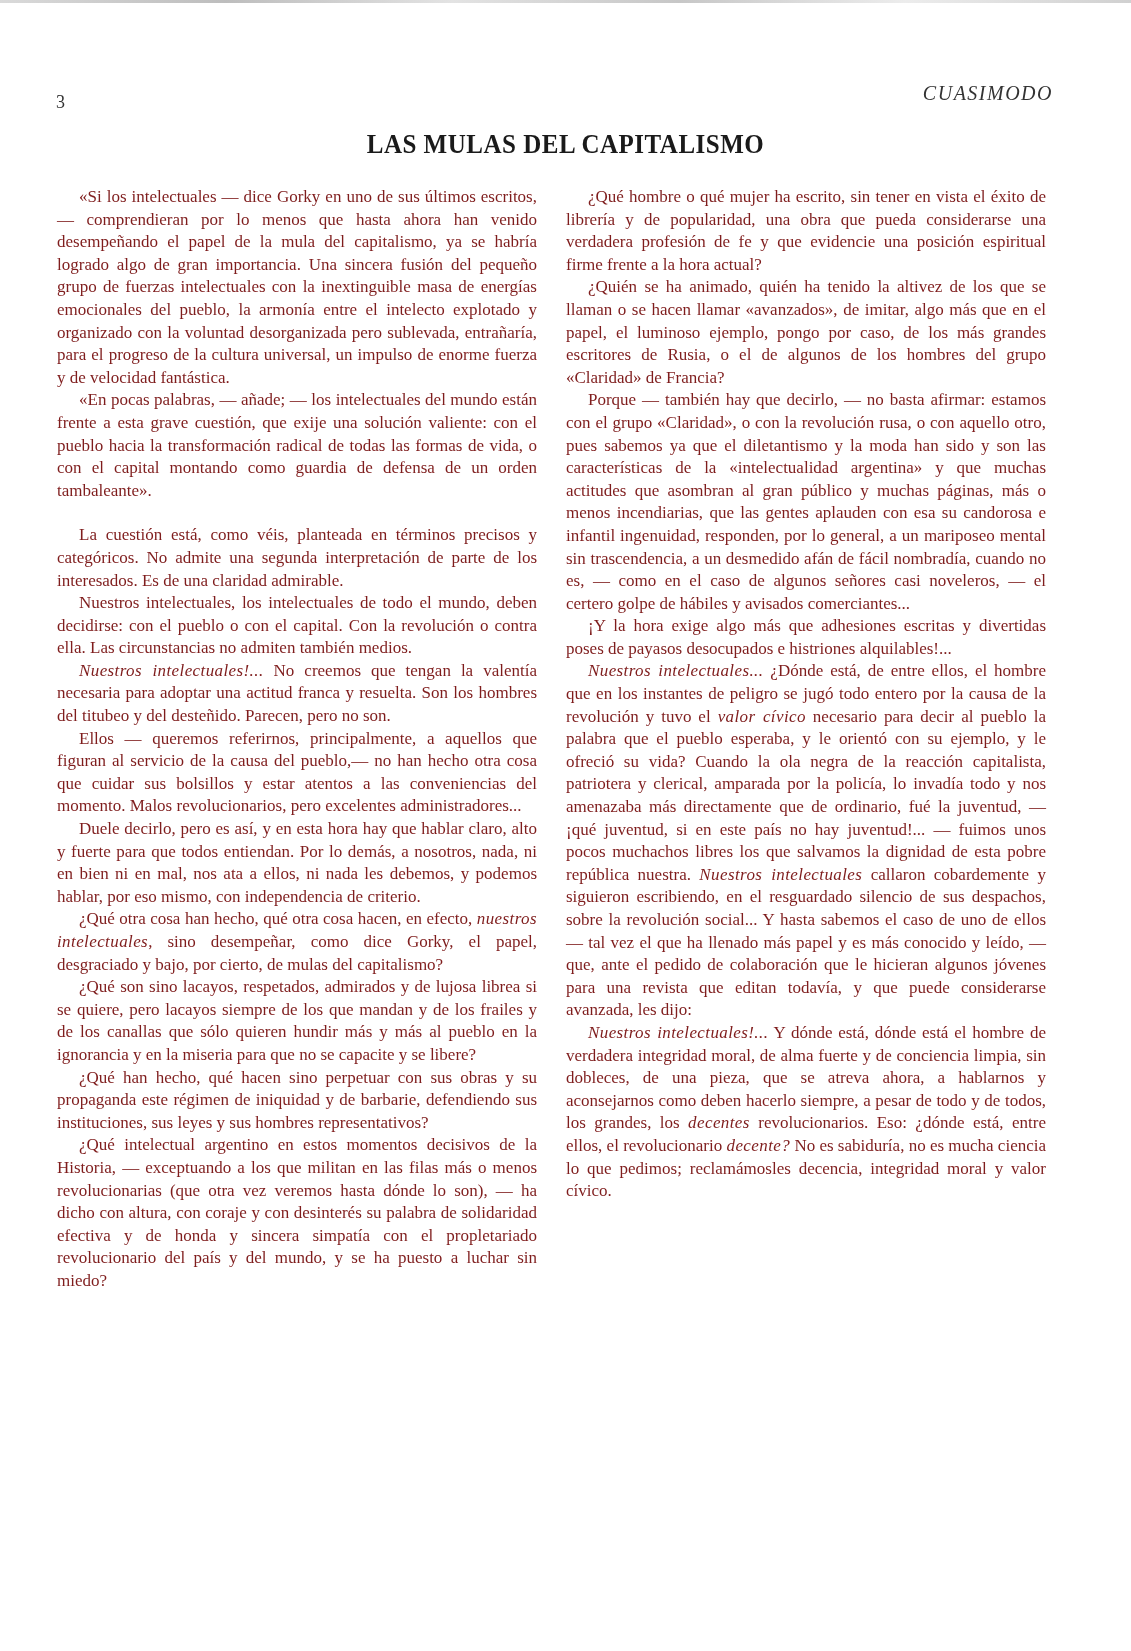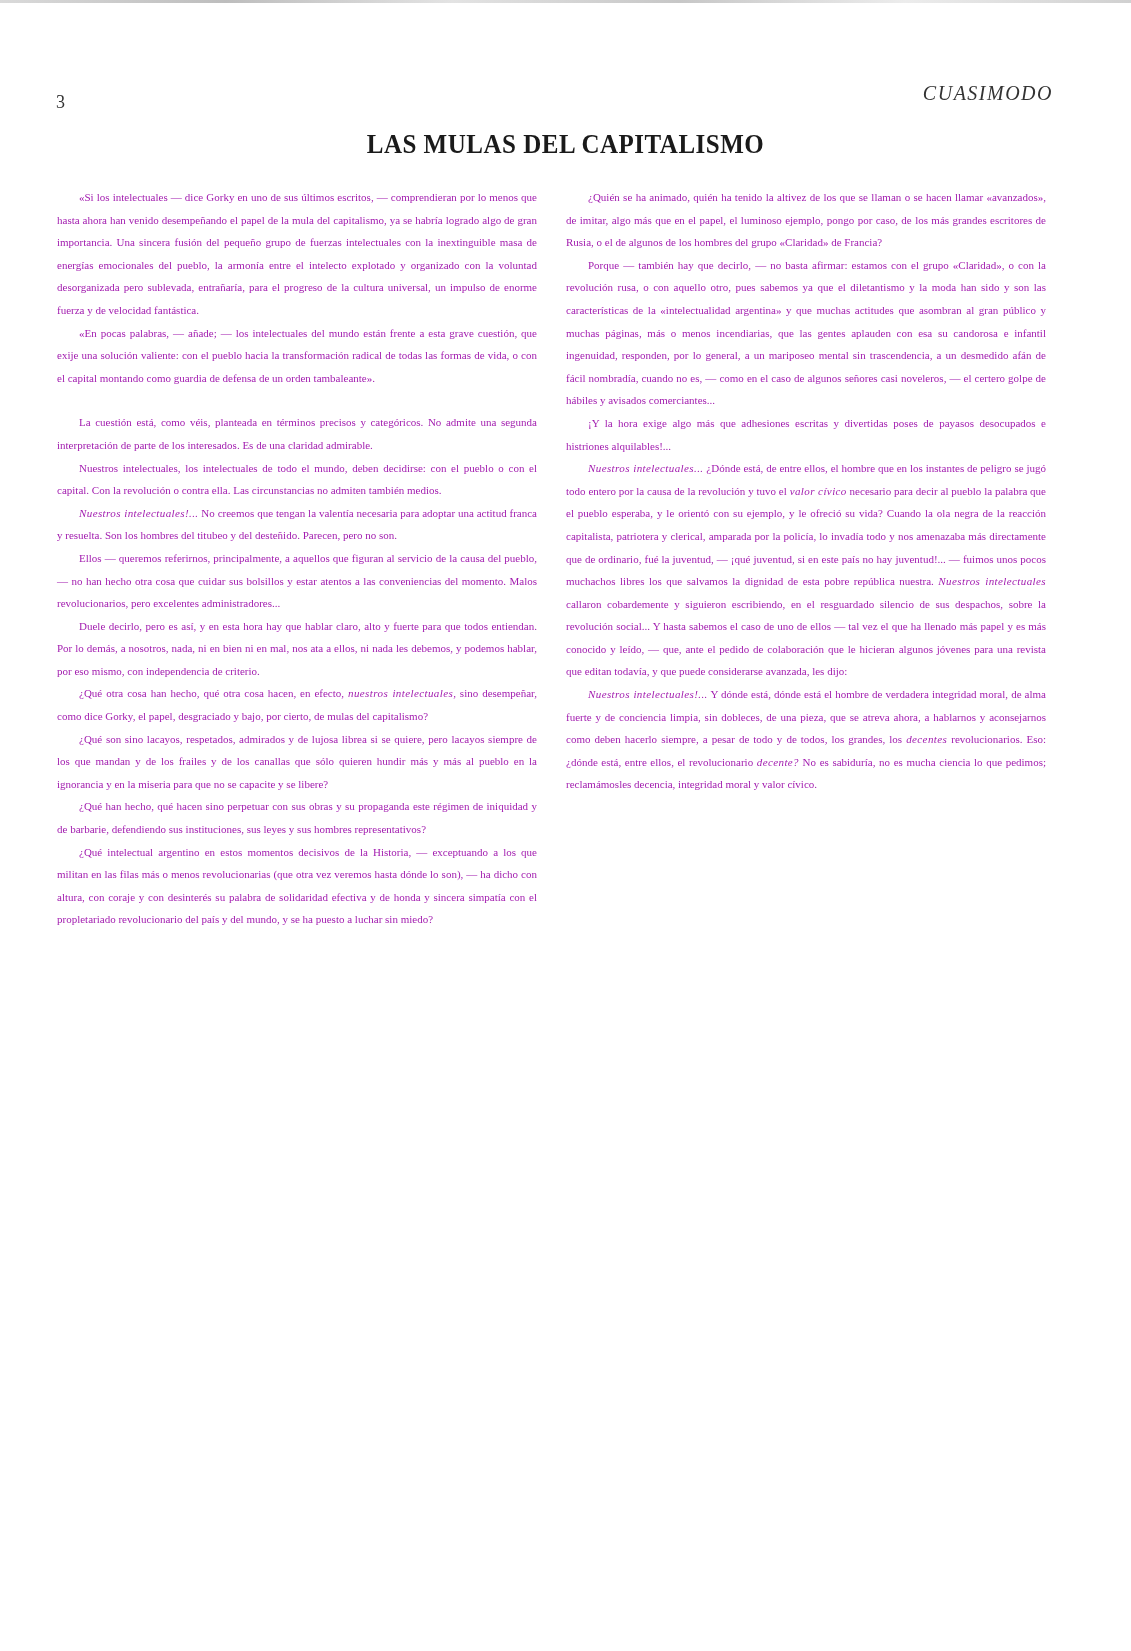--- a/index.html
+++ b/index.html
@@ -21,21 +21,21 @@
     position: absolute; right: 78px; top: 82px;
     font-size: 20px; font-style: italic; letter-spacing: 1.5px; color: #333;
   }
   .title {
     position: absolute; left: 0; width: 1131px; top: 130px; text-align: center;
     font-size: 25px; font-weight: bold; letter-spacing: 0.5px; color: #1a1a1a;
     transform: scaleY(1.08);
   }
   .col {
     position: absolute; top: 186px; width: 480px;
-    font-size: 11px; line-height: 22.6px; text-align: justify; color: #a21caf;
+    font-size: 17px; line-height: 22.6px; text-align: justify; color: #7f1d1d;
   }
   .col.left { left: 57px; }
   .col.right { left: 566px; }
   .col p { margin: 0; text-indent: 22px; hyphens: manual; }
   .col p.gap { margin-top: 22px; }
   em { font-style: italic; letter-spacing: 0.4px; }
 </style>
 </head>
 <body>
 
@@ -53,18 +53,19 @@
   <p><em>Nuestros intelectuales!...</em><span> No creemos que tengan la valentía necesaria para adoptar una actitud franca y resuelta. Son los hombres del titubeo y del desteñido. Parecen, pero no son.</span></p>
   <p><span>Ellos — queremos referirnos, principalmente, a aquellos que figuran al servicio de la causa del pueblo,— no han hecho otra cosa que cuidar sus bolsillos y estar atentos a las conveniencias del momento. Malos revolucionarios, pero excelentes administradores...</span></p>
   <p><span>Duele decirlo, pero es así, y en esta hora hay que hablar claro, alto y fuerte para que todos entiendan. Por lo demás, a nosotros, nada, ni en bien ni en mal, nos ata a ellos, ni nada les debemos, y podemos hablar, por eso mismo, con independencia de criterio.</span></p>
   <p><span>¿Qué otra cosa han hecho, qué otra cosa hacen, en efecto, </span><em>nuestros intelectuales</em><span>, sino desempeñar, como dice Gorky, el papel, desgraciado y bajo, por cierto, de mulas del capitalismo?</span></p>
   <p><span>¿Qué son sino lacayos, respetados, admirados y de lujosa librea si se quiere, pero lacayos siempre de los que mandan y de los frailes y de los canallas que sólo quieren hundir más y más al pueblo en la ignorancia y en la miseria para que no se capacite y se libere?</span></p>
   <p><span>¿Qué han hecho, qué hacen sino perpetuar con sus obras y su propaganda este régimen de iniquidad y de barbarie, defendiendo sus instituciones, sus leyes y sus hombres representativos?</span></p>
   <p><span>¿Qué intelectual argentino en estos momentos decisivos de la Historia, — exceptuando a los que militan en las filas más o menos revolucionarias (que otra vez veremos hasta dónde lo son), — ha dicho con altura, con coraje y con desinterés su palabra de solidaridad efectiva y de honda y sincera simpatía con el propletariado revolucionario del país y del mundo, y se ha puesto a luchar sin miedo?</span></p>
 </div>
 
 <div class="col right">
+  <p><span>¿Qué hombre o qué mujer ha escrito, sin tener en vista el éxito de librería y de popularidad, una obra que pueda considerarse una verdadera profesión de fe y que evidencie una posición espiritual firme frente a la hora actual?</span></p>
   <p><span>¿Quién se ha animado, quién ha tenido la altivez de los que se llaman o se hacen llamar «avanzados», de imitar, algo más que en el papel, el luminoso ejemplo, pongo por caso, de los más grandes escritores de Rusia, o el de algunos de los hombres del grupo «Claridad» de Francia?</span></p>
   <p><span>Porque — también hay que decirlo, — no basta afirmar: estamos con el grupo «Claridad», o con la revolución rusa, o con aquello otro, pues sabemos ya que el diletantismo y la moda han sido y son las características de la «intelectualidad argentina» y que muchas actitudes que asombran al gran público y muchas páginas, más o menos incendiarias, que las gentes aplauden con esa su candorosa e infantil ingenuidad, responden, por lo general, a un mariposeo mental sin trascendencia, a un desmedido afán de fácil nombradía, cuando no es, — como en el caso de algunos señores casi noveleros, — el certero golpe de hábiles y avisados comerciantes...</span></p>
   <p><span>¡Y la hora exige algo más que adhesiones escritas y divertidas poses de payasos desocupados e histriones alquilables!...</span></p>
   <p><em>Nuestros intelectuales...</em><span> ¿Dónde está, de entre ellos, el hombre que en los instantes de peligro se jugó todo entero por la causa de la revolución y tuvo el </span><em>valor cívico</em><span> necesario para decir al pueblo la palabra que el pueblo esperaba, y le orientó con su ejemplo, y le ofreció su vida? Cuando la ola negra de la reacción capitalista, patriotera y clerical, amparada por la policía, lo invadía todo y nos amenazaba más directamente que de ordinario, fué la juventud, — ¡qué juventud, si en este país no hay juventud!... — fuimos unos pocos muchachos libres los que salvamos la dignidad de esta pobre república nuestra. </span><em>Nuestros intelectuales</em><span> callaron cobardemente y siguieron escribiendo, en el resguardado silencio de sus despachos, sobre la revolución social... Y hasta sabemos el caso de uno de ellos — tal vez el que ha llenado más papel y es más conocido y leído, — que, ante el pedido de colaboración que le hicieran algunos jóvenes para una revista que editan todavía, y que puede considerarse avanzada, les dijo:</span></p>
   <p><em>Nuestros intelectuales!...</em><span> Y dónde está, dónde está el hombre de verdadera integridad moral, de alma fuerte y de conciencia limpia, sin dobleces, de una pieza, que se atreva ahora, a hablarnos y aconsejarnos como deben hacerlo siempre, a pesar de todo y de todos, los grandes, los </span><em>decentes</em><span> revolucionarios. Eso: ¿dónde está, entre ellos, el revolucionario </span><em>decente?</em><span> No es sabiduría, no es mucha ciencia lo que pedimos; reclamámosles decencia, integridad moral y valor cívico.</span></p>
 </div>
 
 </body></html>

